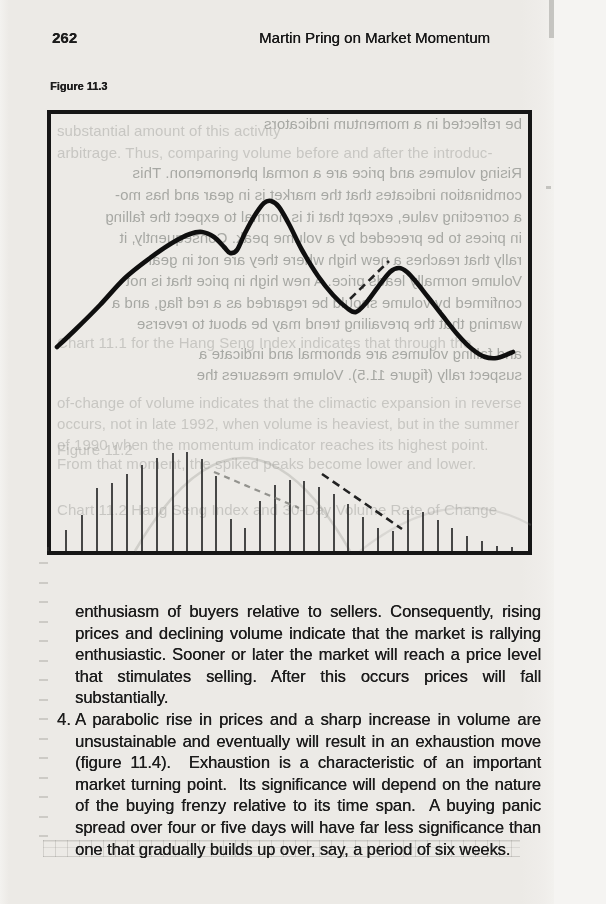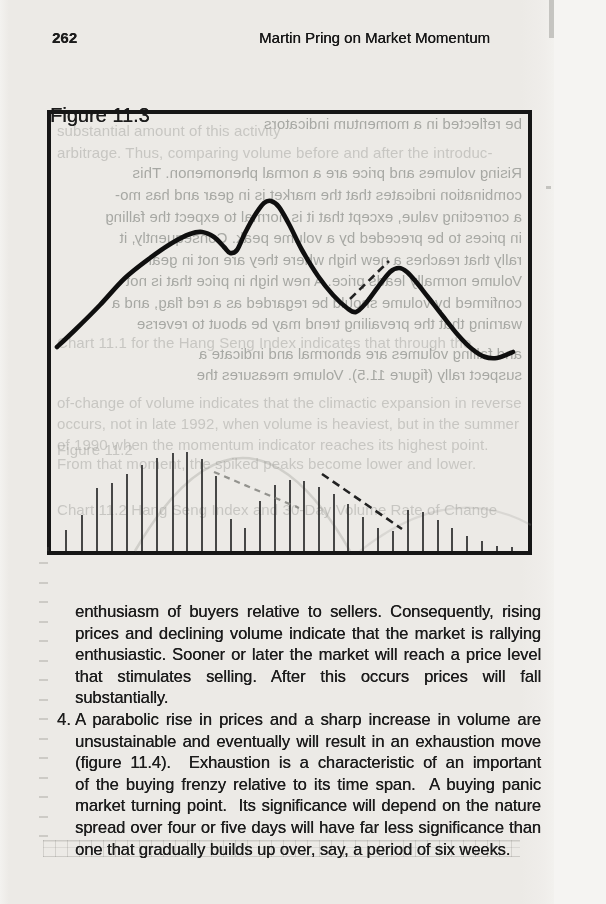--- a/index.html
+++ b/index.html
@@ -4,21 +4,21 @@
 <style>
   html,body{margin:0;padding:0;background:#f5f4f2;}
   .page{
     position:relative;width:554px;height:904px;overflow:hidden;
     background:linear-gradient(90deg,#f3f2ef 0,#eceae6 9px,#eceae6 94%,#efedea 98%,#f2f1ee 100%);
     font-family:"Liberation Sans", sans-serif;color:#1c1c1c;
   }
   .ink{text-shadow:0.25px 0 currentColor;}
   .hdr-num{position:absolute;left:52px;top:29px;font-size:15px;font-weight:700;}
   .hdr-title{position:absolute;right:64px;top:29px;font-size:15px;font-weight:400;color:#161616;margin-left:36px;}
-  .fig-label{position:absolute;left:50px;top:80px;font-size:20px;font-weight:400;margin-top:24px;}
+  .fig-label{position:absolute;left:50px;top:80px;font-size:11px;font-weight:700;}
   .figure{
     position:absolute;left:47px;top:110px;width:485px;height:445px;
     border:4px solid #161616;box-sizing:border-box;overflow:hidden;
   }
   .bleed-layer{position:absolute;left:6px;right:6px;top:0;bottom:0;filter:blur(0.4px);}
   .bleed-line{
     position:absolute;left:0;width:100%;font-size:15px;line-height:19px;
     white-space:nowrap;overflow:hidden;letter-spacing:0.1px;
   }
   .bleed-line.mir{transform:scaleX(-1);}
@@ -133,22 +133,22 @@
         <div class="tline ink">prices and declining volume indicate that the market is rallying</div>
         <div class="tline ink">enthusiastic. Sooner or later the market will reach a price level</div>
         <div class="tline ink lastln">that stimulates selling. After this occurs prices will fall substantially.</div>
       </div>
     <div class="item">
       <span class="item-marker ink">4.</span>
       <div id="para2">
           <div class="tline ink">A parabolic rise in prices and a sharp increase in volume are</div>
           <div class="tline ink">unsustainable and eventually will result in an exhaustion move</div>
           <div class="tline ink">(figure 11.4).&nbsp; Exhaustion is a characteristic of an important</div>
+          <div class="tline ink">market turning point.&nbsp; Its significance will depend on the nature</div>
           <div class="tline ink">of the buying frenzy relative to its time span.&nbsp; A buying panic</div>
-          <div class="tline ink">market turning point.&nbsp; Its significance will depend on the nature</div>
           <div class="tline ink">spread over four or five days will have far less significance than</div>
           <div class="tline ink lastln">one that gradually builds up over, say, a period of six weeks.</div>
         </div>
     </div>
   </div>
 
   <div class="bottom-grid"></div>
   <div class="left-axis-bleed" id="leftAxis">
       <div class="axis-tick" style="top: 0px;"></div>
       <div class="axis-tick" style="top: 19.5px;"></div>

